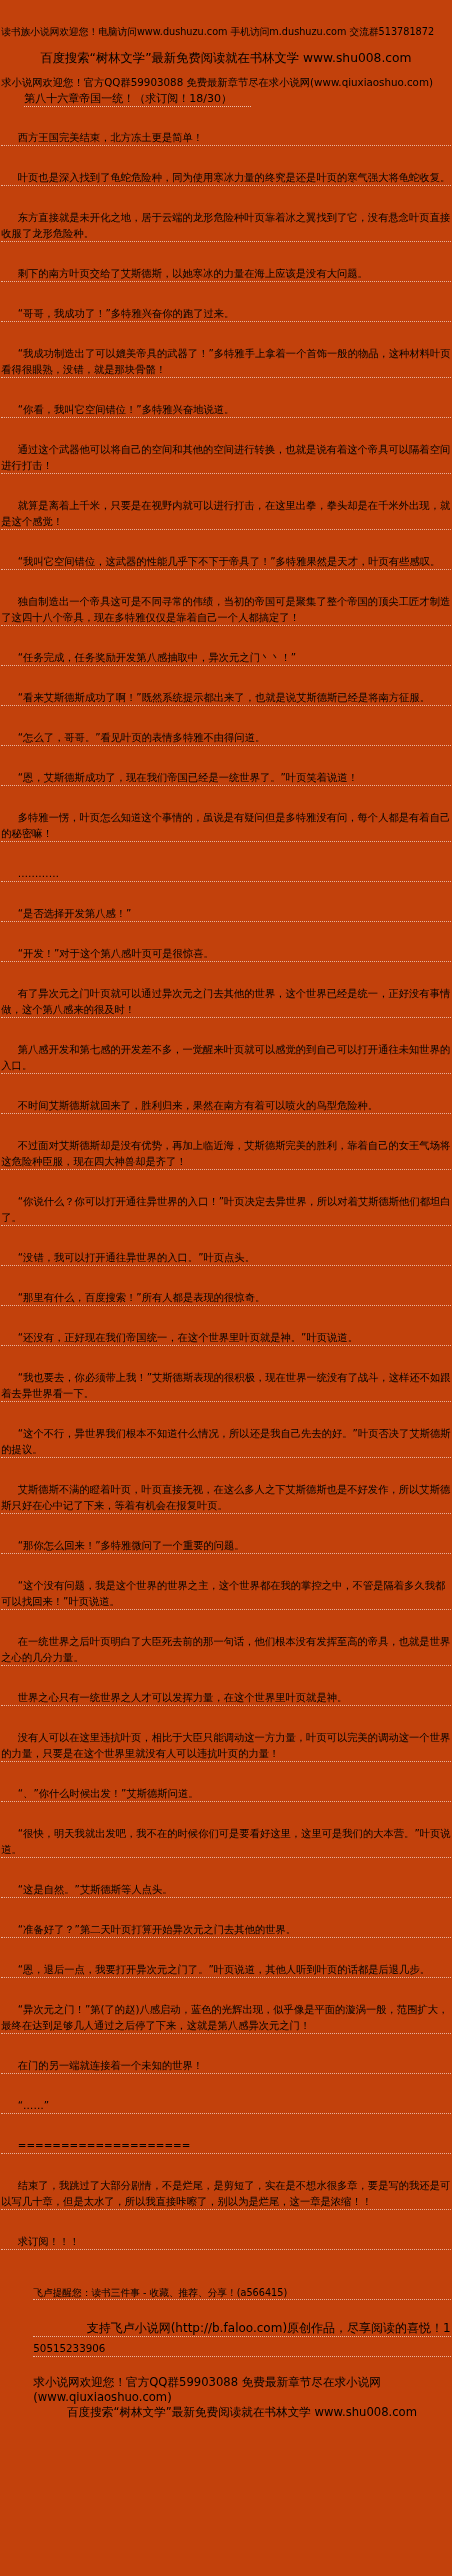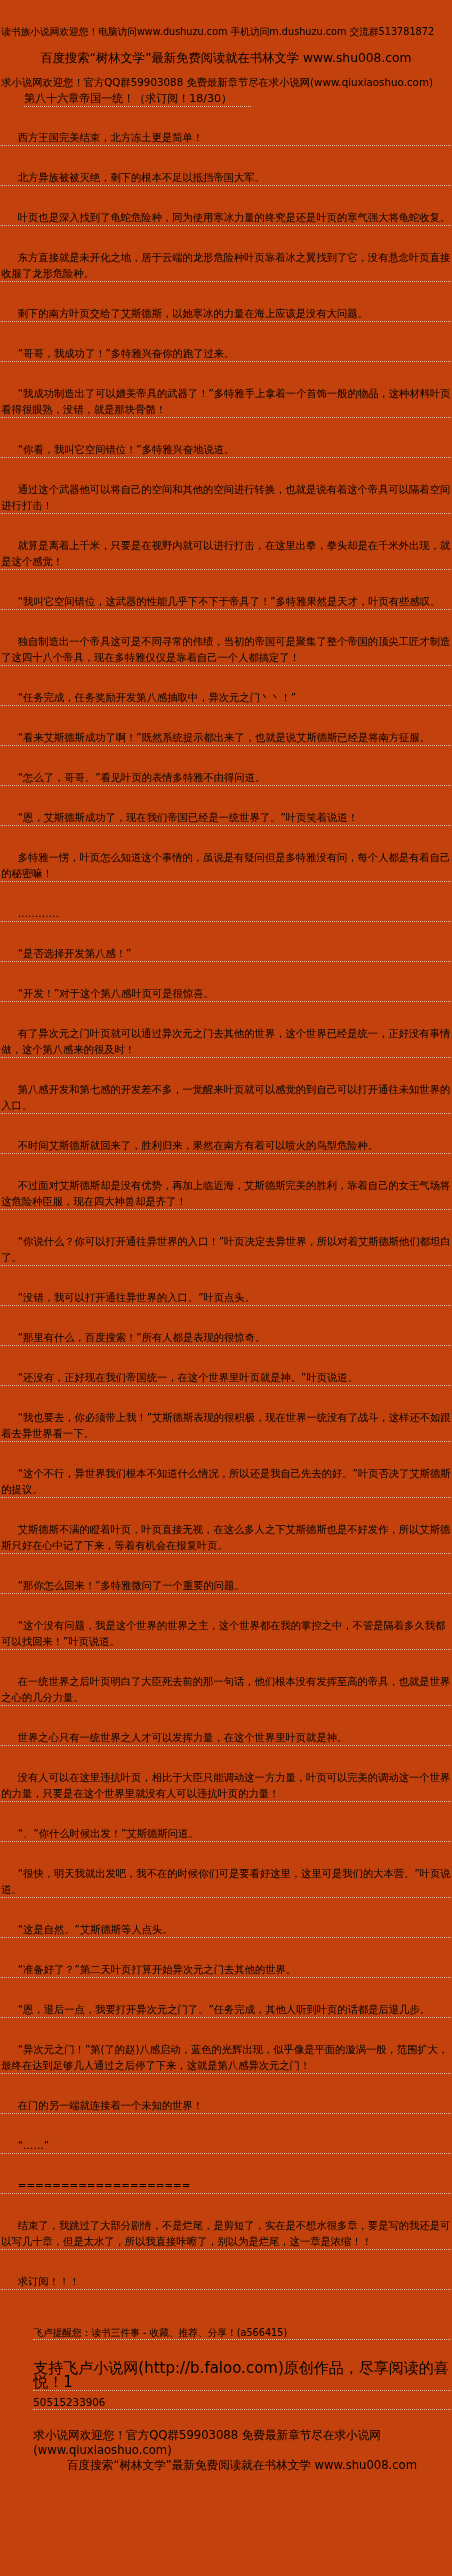--- a/index.html
+++ b/index.html
@@ -47,24 +47,25 @@
     border-bottom: 0.6px dotted rgba(255,255,255,0.6);
   }
   .footer { margin-top: 36px; padding-left: 32px; }
   .ftr-line1 {
     font-size: 9.7px;
     line-height: 13px;
     margin: 0 0 22px 0;
     border-bottom: 0.6px dotted rgba(255,255,255,0.6);
   }
   .ftr-line2 {
-    font-size: 15px;
+    font-size: 12px;
     line-height: 13.6px;
     margin: 0 0 5.2px 0;
     border-bottom: 0.6px dotted rgba(255,255,255,0.6);
+    text-align: right;
   }
   .ftr-line3 {
     font-size: 10.3px;
     line-height: 13.6px;
     margin: 0 0 18px 0;
     border-bottom: 0.6px dotted rgba(255,255,255,0.6);
   }
   .ftr-line4 {
     font-size: 11.6px;
     line-height: 15px;
@@ -86,21 +87,20 @@
     <p class="hdr-line1">读书族小说网欢迎您！电脑访问www.dushuzu.com 手机访问m.dushuzu.com 交流群513781872</p>
     <p class="hdr-line2">百度搜索“树林文学”最新免费阅读就在书林文学 www.shu008.com</p>
     <p class="hdr-line3">求小说网欢迎您！官方QQ群59903088 免费最新章节尽在求小说网(www.qiuxiaoshuo.com)</p>
     <div>
       <span class="chapter-title">第八十六章帝国一统！（求订阅！18/30）</span>
     </div>
   </div>
 
   <div class="content">
       <p class="para">西方王国完美结束，北方冻土更是简单！</p>
-      <p class="para">北方异族被被灭绝，剩下的根本不足以抵挡帝国大军。</p>
       <p class="para">叶页也是深入找到了龟蛇危险种，同为使用寒冰力量的终究是还是叶页的寒气强大将龟蛇收复。</p>
       <p class="para">东方直接就是未开化之地，居于云端的龙形危险种叶页靠着冰之翼找到了它，没有悬念叶页直接收服了龙形危险种。</p>
       <p class="para">剩下的南方叶页交给了艾斯德斯，以她寒冰的力量在海上应该是没有大问题。</p>
       <p class="para">“哥哥，我成功了！”多特雅兴奋你的跑了过来。</p>
       <p class="para">“我成功制造出了可以媲美帝具的武器了！”多特雅手上拿着一个首饰一般的物品，这种材料叶页看得很眼熟，没错，就是那块骨骼！</p>
       <p class="para">“你看，我叫它空间错位！”多特雅兴奋地说道。</p>
       <p class="para">通过这个武器他可以将自己的空间和其他的空间进行转换，也就是说有着这个帝具可以隔着空间进行打击！</p>
       <p class="para">就算是离着上千米，只要是在视野内就可以进行打击，在这里出拳，拳头却是在千米外出现，就是这个感觉！</p>
       <p class="para">“我叫它空间错位，这武器的性能几乎下不下于帝具了！”多特雅果然是天才，叶页有些感叹。</p>
       <p class="para">独自制造出一个帝具这可是不同寻常的伟绩，当初的帝国可是聚集了整个帝国的顶尖工匠才制造了这四十八个帝具，现在多特雅仅仅是靠着自己一个人都搞定了！</p>
@@ -125,21 +125,21 @@
       <p class="para">艾斯德斯不满的瞪着叶页，叶页直接无视，在这么多人之下艾斯德斯也是不好发作，所以艾斯德斯只好在心中记了下来，等着有机会在报复叶页。</p>
       <p class="para">“那你怎么回来！”多特雅微问了一个重要的问题。</p>
       <p class="para">“这个没有问题，我是这个世界的世界之主，这个世界都在我的掌控之中，不管是隔着多久我都可以找回来！”叶页说道。</p>
       <p class="para">在一统世界之后叶页明白了大臣死去前的那一句话，他们根本没有发挥至高的帝具，也就是世界之心的几分力量。</p>
       <p class="para">世界之心只有一统世界之人才可以发挥力量，在这个世界里叶页就是神。</p>
       <p class="para">没有人可以在这里违抗叶页，相比于大臣只能调动这一方力量，叶页可以完美的调动这一个世界的力量，只要是在这个世界里就没有人可以违抗叶页的力量！</p>
       <p class="para">“、”你什么时候出发！”艾斯德斯问道。</p>
       <p class="para">“很快，明天我就出发吧，我不在的时候你们可是要看好这里，这里可是我们的大本营。”叶页说道。</p>
       <p class="para">“这是自然。”艾斯德斯等人点头。</p>
       <p class="para">“准备好了？”第二天叶页打算开始异次元之门去其他的世界。</p>
-      <p class="para">“恩，退后一点，我要打开异次元之门了。”任务完成，其他人听到叶页的话都是后退几步。</p>
+      <p class="para">“恩，退后一点，我要打开异次元之门了。”叶页说道，其他人听到叶页的话都是后退几步。</p>
       <p class="para">“异次元之门！”第(了的赵)八感启动，蓝色的光辉出现，似乎像是平面的漩涡一般，范围扩大，最终在达到足够几人通过之后停了下来，这就是第八感异次元之门！</p>
       <p class="para">在门的另一端就连接着一个未知的世界！</p>
       <p class="para">“……”</p>
       <p class="para">====================</p>
       <p class="para">结束了，我跳过了大部分剧情，不是烂尾，是剪短了，实在是不想水很多章，要是写的我还是可以写几十章，但是太水了，所以我直接咔嚓了，别以为是烂尾，这一章是浓缩！！</p>
       <p class="para">求订阅！！！</p>
     </div>
 
   <div class="footer">
     <p class="ftr-line1">飞卢提醒您：读书三件事 - 收藏、推荐、分享！(a566415)</p>

